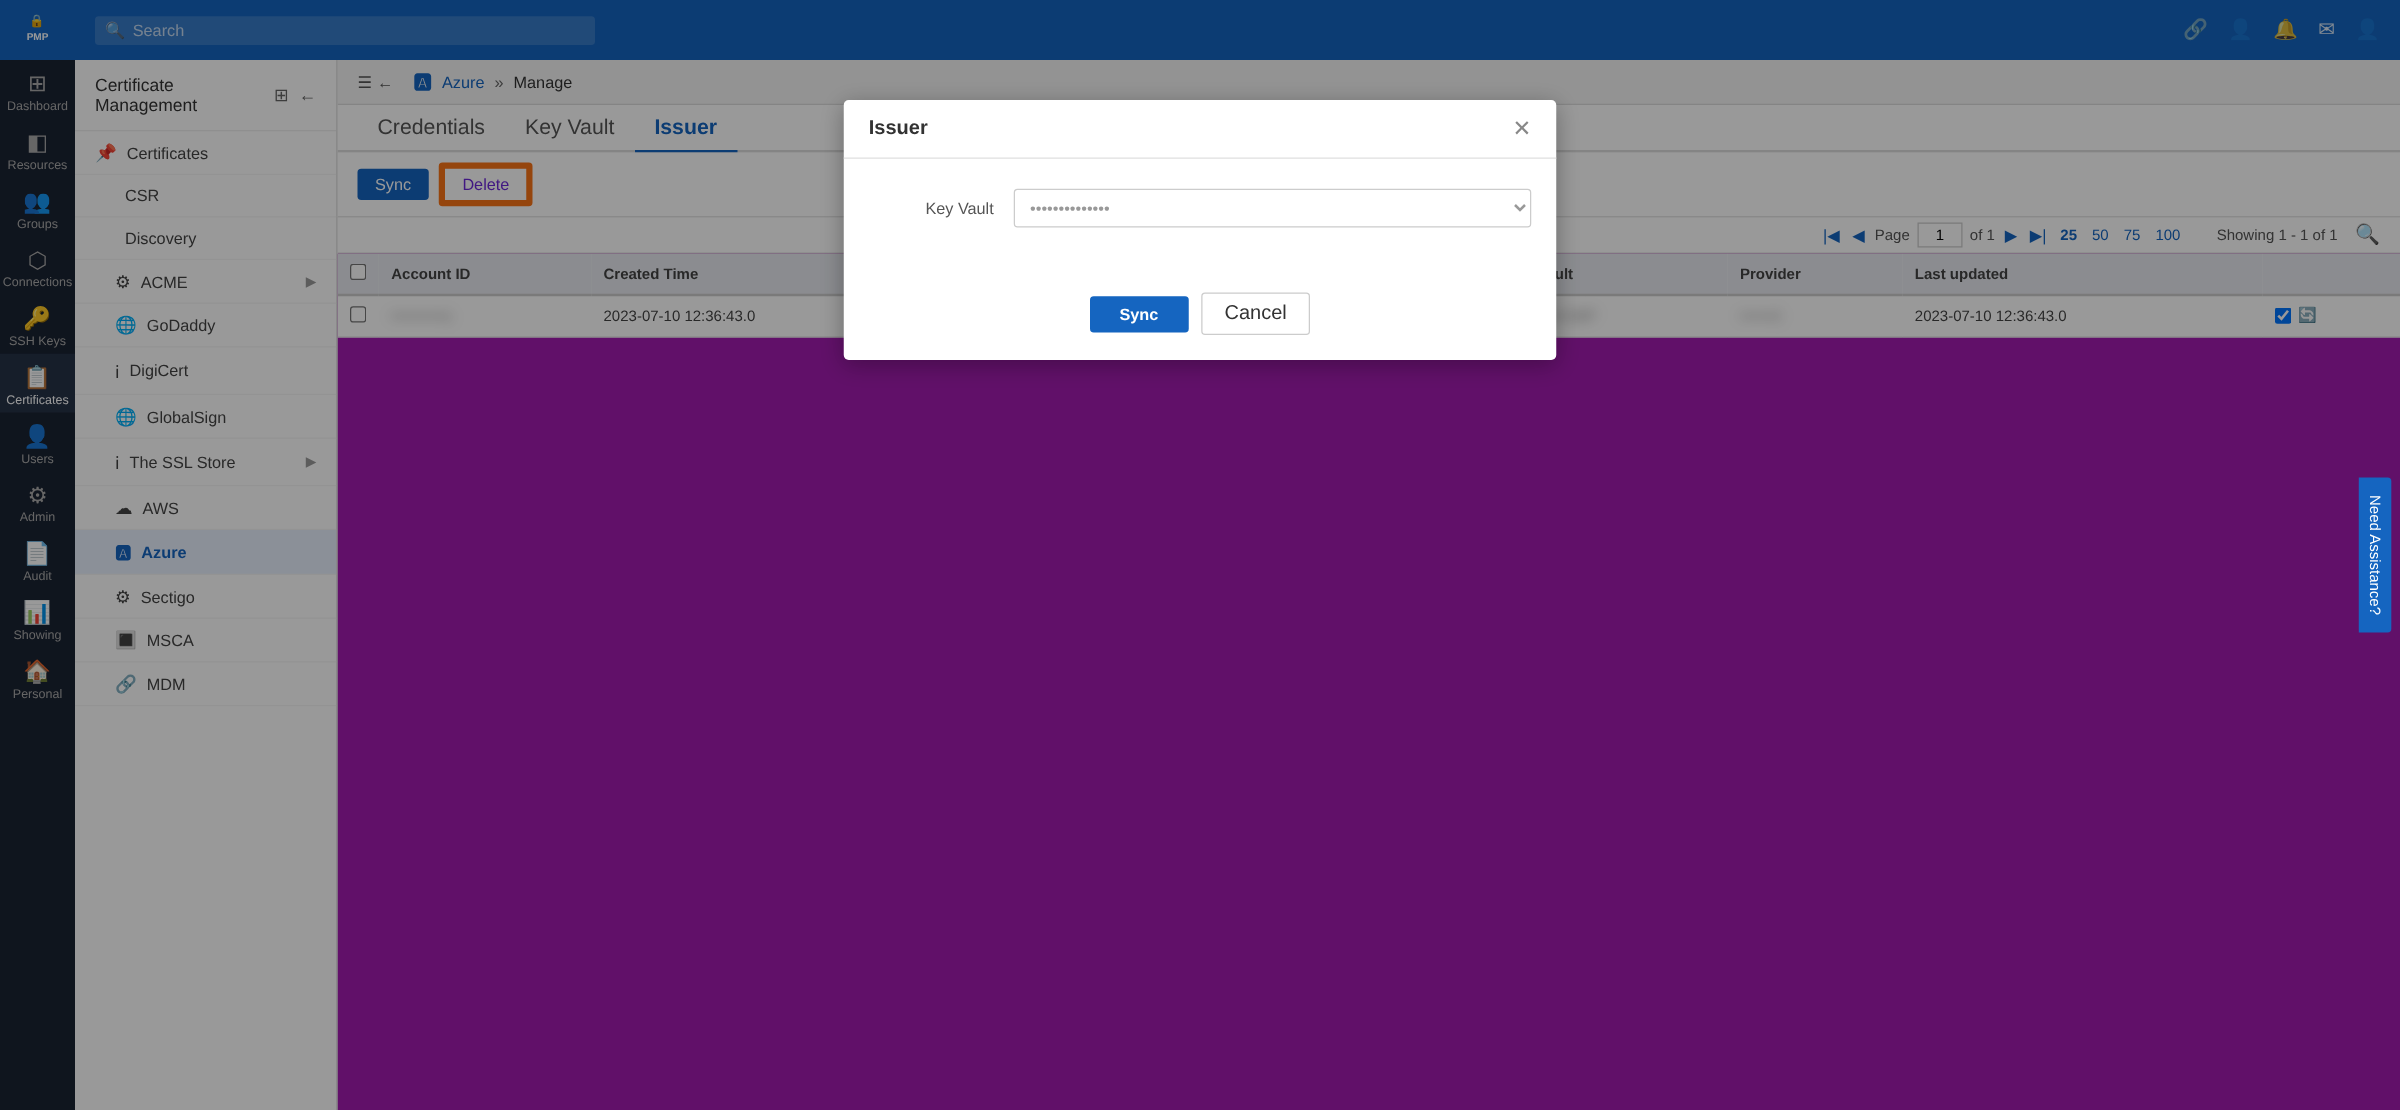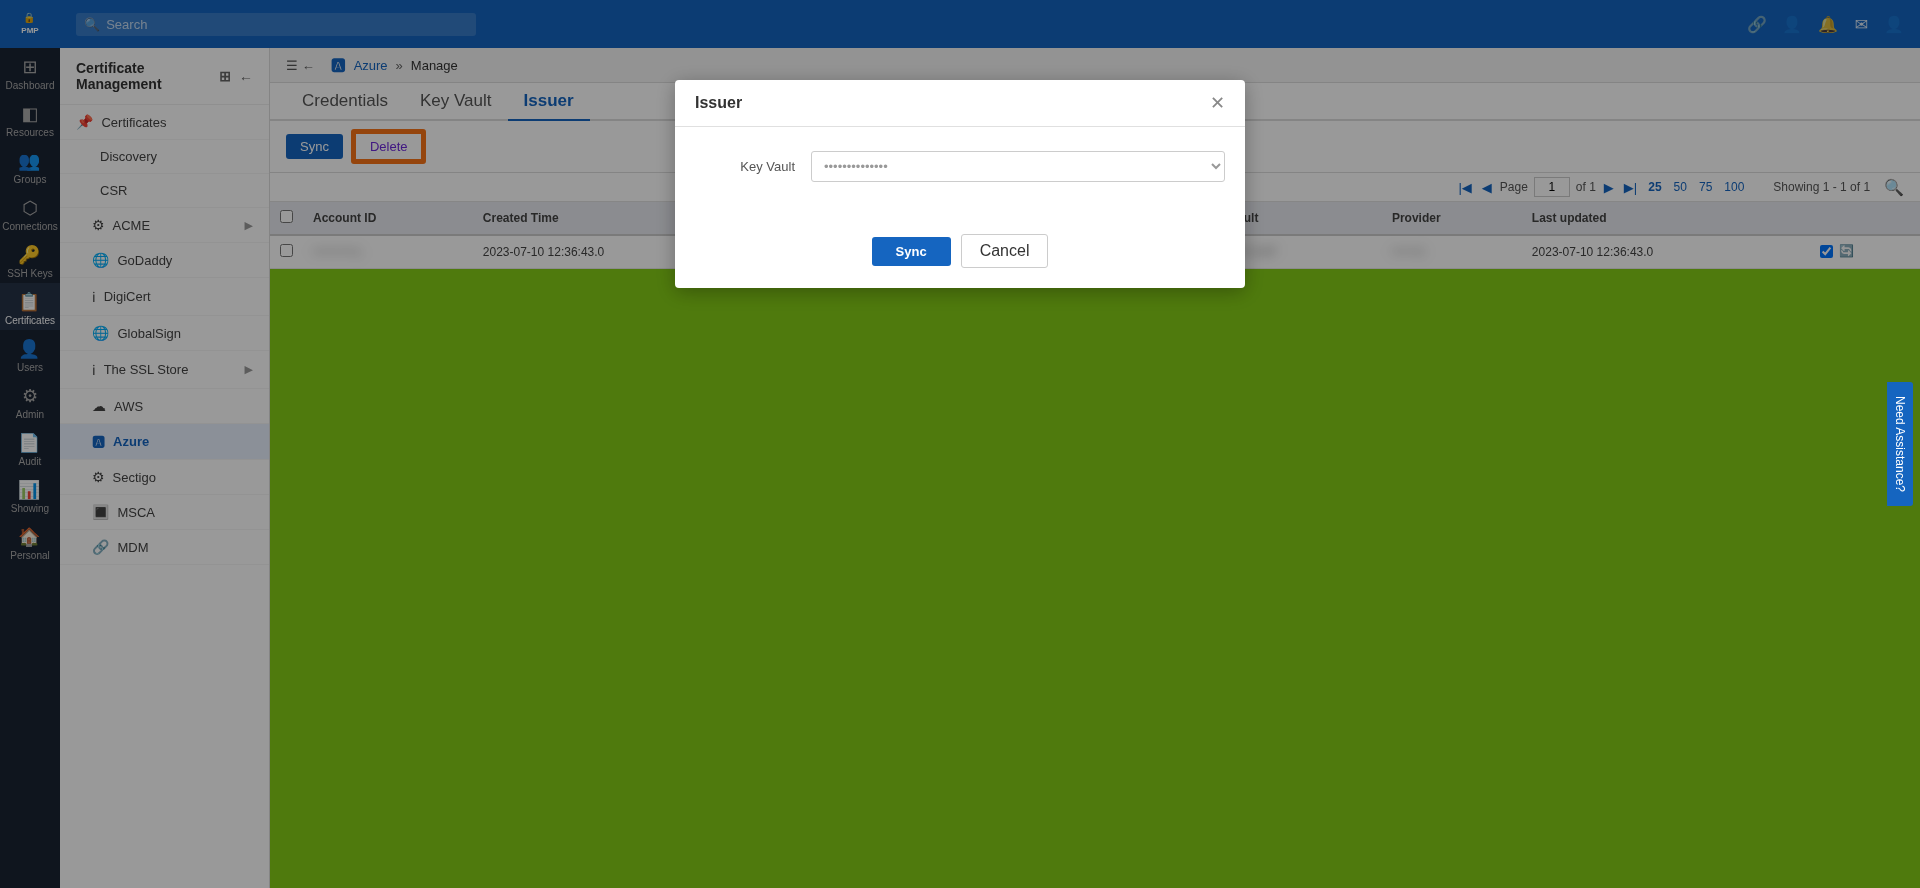--- a/index.html
+++ b/index.html
@@ -106,21 +106,21 @@
     .secondary-sidebar {
       width: 210px;
       background: #fff;
       border-right: 1px solid #ddd;
       overflow-y: auto;
       flex-shrink: 0;
     }
     .secondary-sidebar-header {
       padding: 12px 16px;
       font-size: 14px;
-      font-weight: bold;
+      font-weight: normal;
       color: #333;
       border-bottom: 1px solid #eee;
       display: flex;
       align-items: center;
       justify-content: space-between;
     }
     .secondary-sidebar-header .icons { display: flex; gap: 8px; color: #666; cursor: pointer; font-size: 14px; }
     .sidebar-menu-item {
       padding: 9px 16px 9px 24px;
       cursor: pointer;
@@ -205,21 +205,21 @@
       padding: 5px 14px;
       border-radius: 3px;
       cursor: pointer;
       font-size: 13px;
     }
 
     
     .table-container {
       flex: 1;
       overflow: auto;
-      background: #84cc16;
+      background: #a21caf;
     }
     .pagination-bar {
       background: #fff;
       border-bottom: 1px solid #e0e0e0;
       padding: 4px 16px;
       display: flex;
       align-items: center;
       justify-content: flex-end;
       gap: 6px;
       font-size: 12px;
@@ -453,26 +453,26 @@
         </div>
       </div>
       <div id="secondary-menu-container">
           <div class="sidebar-menu-item" style="padding-left: 16px;">
     <span class="item-icon">📌</span>
     <span>Certificates</span>
 
   </div>
           <div class="sidebar-menu-item" style="padding-left: 32px;">
     <span class="item-icon"></span>
+    <span>CSR</span>
+
+  </div>
+          <div class="sidebar-menu-item" style="padding-left: 32px;">
+    <span class="item-icon"></span>
     <span>Discovery</span>
-
-  </div>
-          <div class="sidebar-menu-item" style="padding-left: 32px;">
-    <span class="item-icon"></span>
-    <span>CSR</span>
 
   </div>
           <div class="sidebar-menu-item" style="padding-left: 32px;">
     <span class="item-icon">⚙</span>
     <span>ACME</span>
     <span class="chevron">▶</span>
   </div>
           <div class="sidebar-menu-item" style="padding-left: 32px;">
     <span class="item-icon">🌐</span>
     <span>GoDaddy</span>

